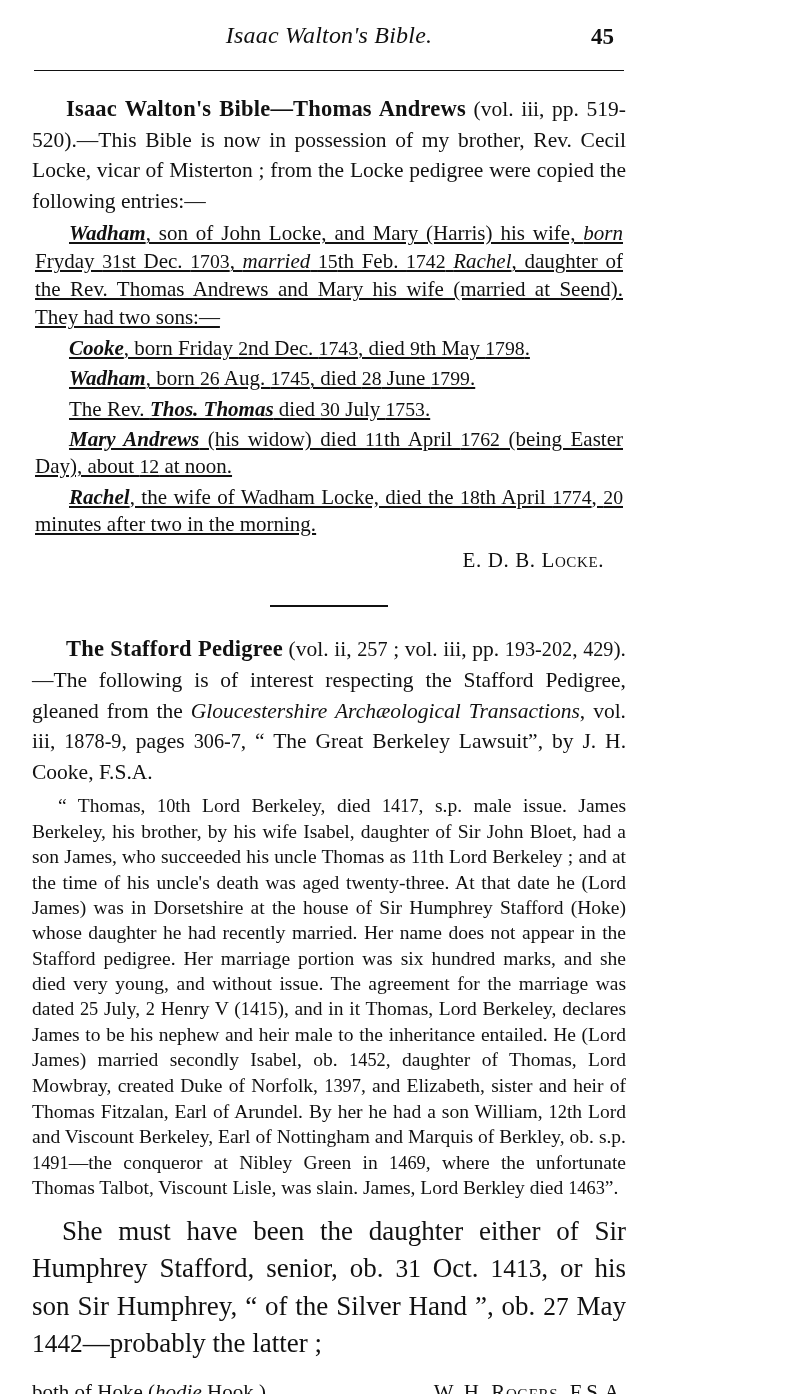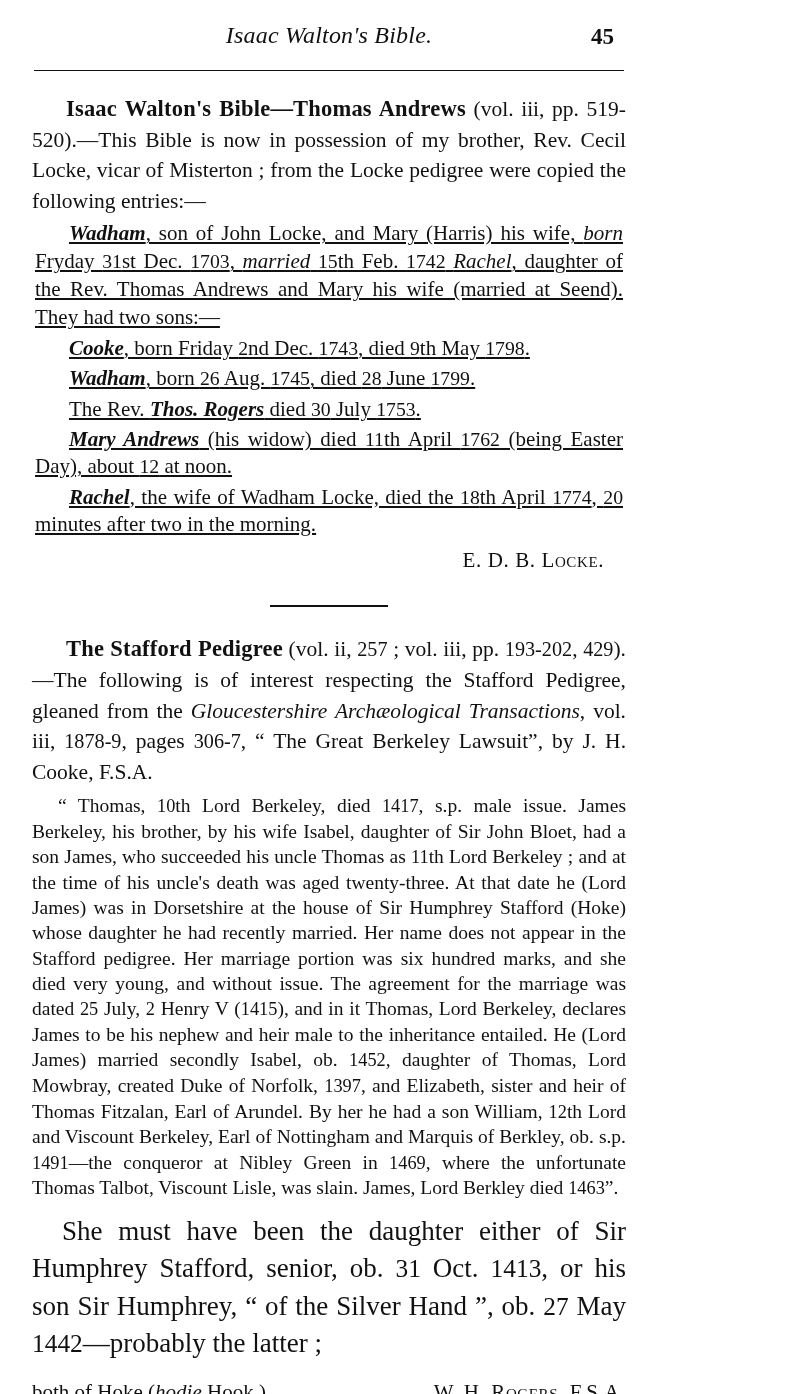--- a/index.html
+++ b/index.html
@@ -139,21 +139,21 @@
   <div class="article">
 
     <p class="lead"><span class="headword">Isaac Walton's Bible—Thomas Andrews</span><span> (vol. iii, pp. 519-520).—This Bible is now in possession of my brother, Rev. Cecil Locke, vicar of Misterton ; from the Locke pedigree were copied the following entries:—</span></p>
 
     <p class="body-para"><span class="bi">Wadham</span>, son of John Locke, and Mary (Harris) his wife, <span class="it">born</span> Fryday <span class="numsm">31</span>st Dec. <span class="numsm">1703</span>, <span class="it">married</span> <span class="numsm">15</span>th Feb. <span class="numsm">1742</span> <span class="it">Rachel</span>, daughter of the Rev. Thomas Andrews and Mary his wife (married at Seend). They had two sons:—</p>
 
     <p class="body-para tight"><span class="bi">Cooke</span>, born Friday <span class="numsm">2</span>nd Dec. <span class="numsm">1743</span>, died <span class="numsm">9</span>th May <span class="numsm">1798</span>.</p>
 
     <p class="body-para tight"><span class="bi">Wadham</span>, born <span class="numsm">26</span> Aug. <span class="numsm">1745</span>, died <span class="numsm">28</span> June <span class="numsm">1799</span>.</p>
 
-    <p class="body-para tight">The Rev. <span class="bi">Thos. Rogers</span> died <span class="numsm">30</span> July <span class="numsm">1753</span>.</p>
+    <p class="body-para tight">The Rev. <span class="bi">Thos. Thomas</span> died <span class="numsm">30</span> July <span class="numsm">1753</span>.</p>
 
     <p class="body-para tight"><span class="bi">Mary Andrews</span> (his widow) died <span class="numsm">11</span>th April <span class="numsm">1762</span> (being Easter Day), about <span class="numsm">12</span> at noon.</p>
 
     <p class="body-para tight"><span class="bi">Rachel</span>, the wife of Wadham Locke, died the <span class="numsm">18</span>th April <span class="numsm">1774</span>, <span class="numsm">20</span> minutes after two in the morning.</p>
 
     <div class="signature sc">E. D. B. Locke.</div>
   </div>
 
   <div class="divider-wrap">
     <span class="divider"></span>

